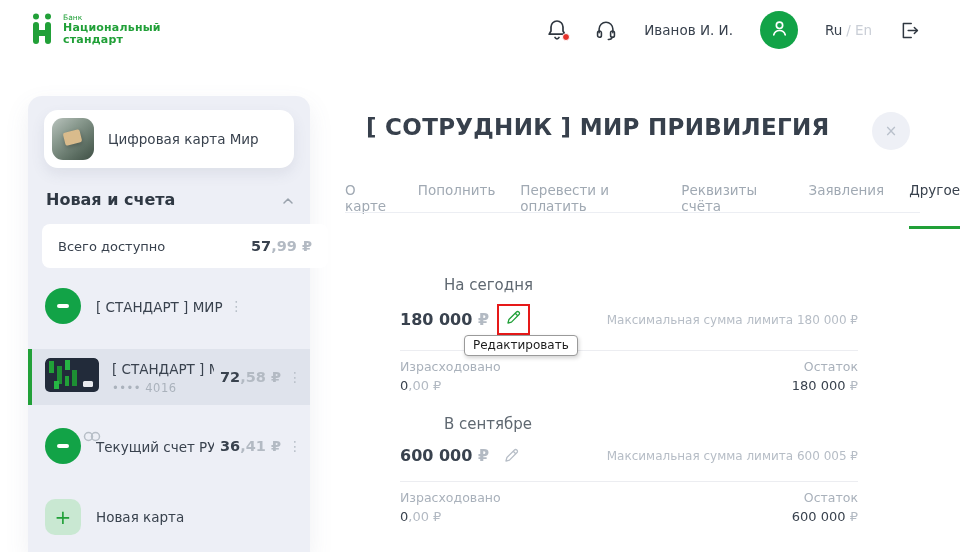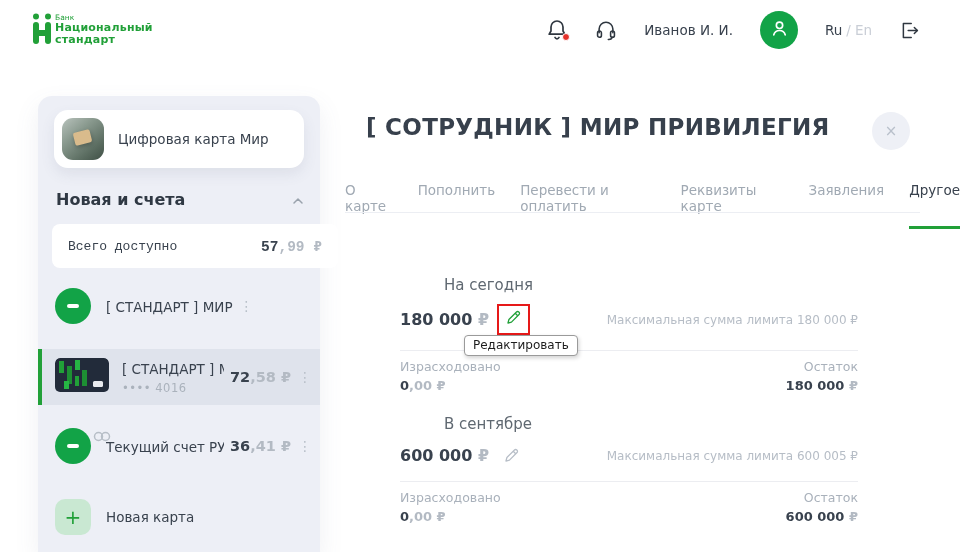--- a/index.html
+++ b/index.html
@@ -4,54 +4,54 @@
 <style>
   * { margin:0; padding:0; box-sizing:border-box; }
   html,body { width:960px; height:552px; }
   body {
     font-family:"DejaVu Sans","Liberation Sans",sans-serif;
     background:#fff; color:#39424e; overflow:hidden; position:relative;
   }
   
   .header { position:absolute; top:0; left:0; right:0; height:60px;
     display:flex; align-items:center; padding:0 40px 0 30px; background:#fff; }
-  .logo { display:flex; align-items:flex-start; gap:1px; }
+  .logo { display:flex; align-items:flex-start; gap:9px; }
   .logo-text { line-height:1.12; padding-top:1px; }
   .logo-bank { font-size:7.5px; color:#21a038; }
   .logo-name { font-size:11px; font-weight:bold; color:#21a038; letter-spacing:.2px; }
   .header-right { margin-left:auto; display:flex; align-items:center; gap:27px; }
   .icon-btn { position:relative; display:flex; align-items:center; justify-content:center; cursor:pointer; }
   .bell-badge { position:absolute; right:-2px; bottom:1px; width:8px; height:8px;
     background:#e4322b; border:1.5px solid #fff; border-radius:50%; }
   .user-name { font-size:13.5px; color:#39424e; }
   .avatar { width:38px; height:38px; border-radius:50%; background:#12a347;
     display:flex; align-items:center; justify-content:center; }
   .lang { font-size:13.5px; display:flex; gap:4px; }
   .lang-active { color:#39424e; }
   .lang-sep, .lang-inactive { color:#c9ced6; }
 
   
-  .sidebar { position:absolute; left:38px; top:96px; width:282px; height:456px;
+  .sidebar { position:absolute; left:28px; top:96px; width:282px; height:456px;
     background:#edeff6; border-radius:14px 14px 0 0;
     box-shadow:0 10px 24px rgba(100,110,140,.10); }
   .digital-card { position:absolute; left:16px; top:14px; width:250px; height:58px;
     background:#fff; border-radius:14px; box-shadow:0 6px 14px rgba(80,90,120,.10);
     display:flex; align-items:center; gap:14px; padding:0 8px; cursor:pointer; }
   .app-icon { width:42px; height:42px; border-radius:11px; position:relative; overflow:hidden; flex:none;
     background:linear-gradient(140deg,#b9c3bd 0%,#8a9a8f 35%,#5d6f63 72%,#3f4f45 100%); }
   .app-icon::after { content:""; position:absolute; left:12px; top:13px; width:17px; height:13px;
     background:#d9bb8c; border-radius:2px; transform:rotate(-14deg);
     box-shadow:0 2px 4px rgba(0,0,0,.25); }
   .digital-card-label { font-size:13.5px; color:#39424e; }
   .section-head { position:absolute; top:94px; left:18px; right:16px;
     display:flex; justify-content:space-between; align-items:center; }
   .section-title { font-size:16px; font-weight:bold; color:#2f3843; }
   .total-card { position:absolute; top:128px; left:14px; width:286px; height:44px;
     background:#fff; border-radius:8px; display:flex; align-items:center;
-    justify-content:space-between; padding:0 16px; cursor:pointer;font-family:Liberation Mono, monospace; }
+    justify-content:space-between; padding:0 16px; cursor:pointer; }
   .total-label { font-size:13px; color:#39424e; }
   .amt { font-size:14.5px; font-weight:bold; color:#39424e; white-space:nowrap; }
   .amt .frac { color:#b3bac3; }
   .acct-row { position:absolute; left:0; width:282px; display:flex; align-items:center;
     padding:0 12px 0 17px; cursor:pointer; }
   .row-1 { top:187px; height:46px; }
   .row-2 { top:253px; height:56px; background:#dfe3ec; border-left:4px solid #21a038; padding-left:13px; }
   .row-3 { top:327px; height:46px; }
   .row-new { top:398px; height:46px; }
   .circle-icon { width:36px; height:36px; border-radius:50%; background:#12a347; flex:none;
@@ -90,21 +90,21 @@
   .big-amt { font-size:16px; font-weight:bold; color:#39424e; white-space:nowrap; }
   .big-amt .rub { color:#b3bac3; }
   .edit-btn { display:inline-flex; align-items:center; justify-content:center;
     margin-left:10px; cursor:pointer; padding:4px; }
   .red-box { border:2px solid #e61919; padding:3px 6px; margin-left:8px; }
   .max-label { margin-left:auto; font-size:12px; color:#b6bdc6; }
   .divider { height:1px; background:#ecedf1; }
   .d1 { margin-top:15px; } .d2 { margin-top:13px; }
   .sub-row { display:flex; justify-content:space-between; margin-top:8px; }
   .sub-label { font-size:12.5px; color:#a9b1bb;text-align:right; }
-  .sub-val { margin-top:4px; font-size:13px; font-weight:bold; color:#39424e; }
+  .sub-val { margin-top:4px; font-size:13px; font-weight:normal; color:#39424e; }
   .sub-val .frac, .sub-val .rub { color:#b3bac3; }
   .sub-right { text-align:right; }
   .tooltip { position:absolute; left:64px; top:31px; background:#fff; border:1px solid #9a9a9a;
     border-radius:4px; padding:2px 8px 3px; font-size:12px; color:#1c1c1c;
     box-shadow:1px 2px 4px rgba(0,0,0,.18); white-space:nowrap; z-index:5; }
 </style>
 </head>
 <body>
 
 <div class="header">
@@ -241,21 +241,21 @@
   </div>
 </div>
 
 <div class="main-title">[ СОТРУДНИК ] МИР ПРИВИЛЕГИЯ</div>
 <div class="close-btn">×</div>
 
 <div class="tabs">
   <span class="tab">О карте</span>
   <span class="tab">Пополнить</span>
   <span class="tab">Перевести и оплатить</span>
-  <span class="tab">Реквизиты карте</span>
+  <span class="tab">Реквизиты счёта</span>
   <span class="tab">Заявления</span>
   <span class="tab active">Другое</span>
 </div>
 <div class="tabs-divider"></div>
 
 <div class="content">
 
 
   <div class="period">На сегодня</div>
   <div class="amount-row">

